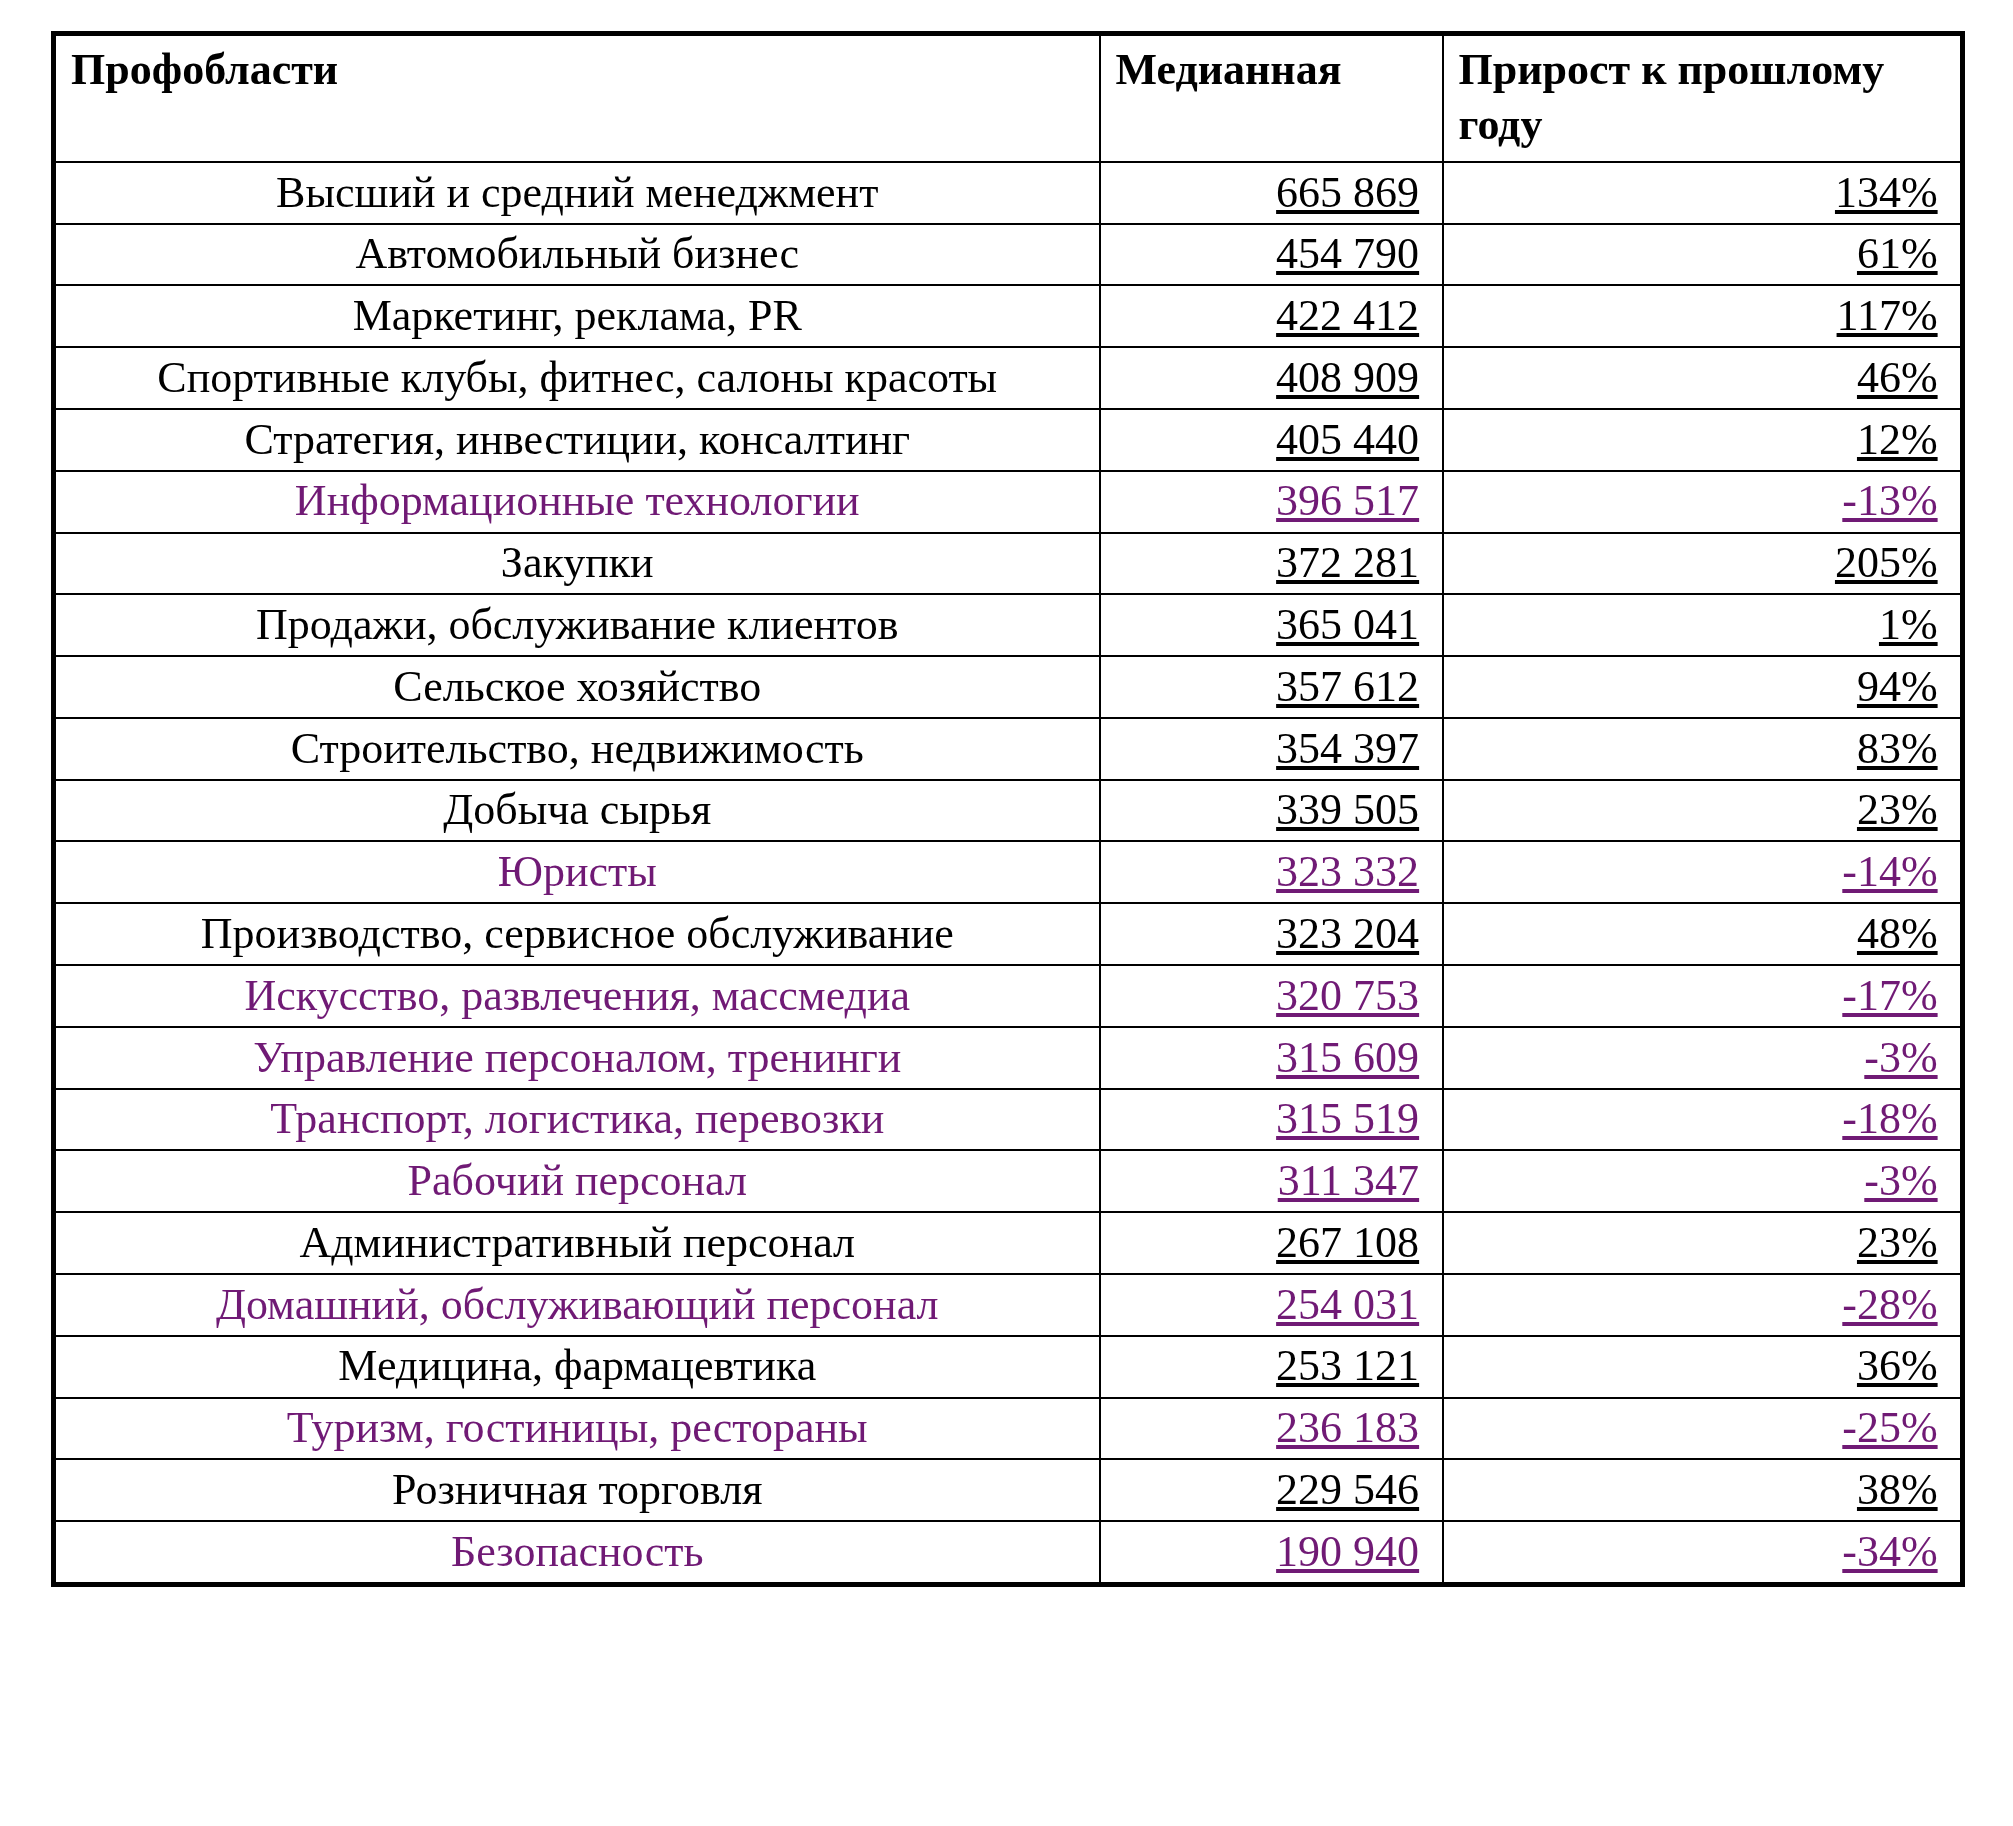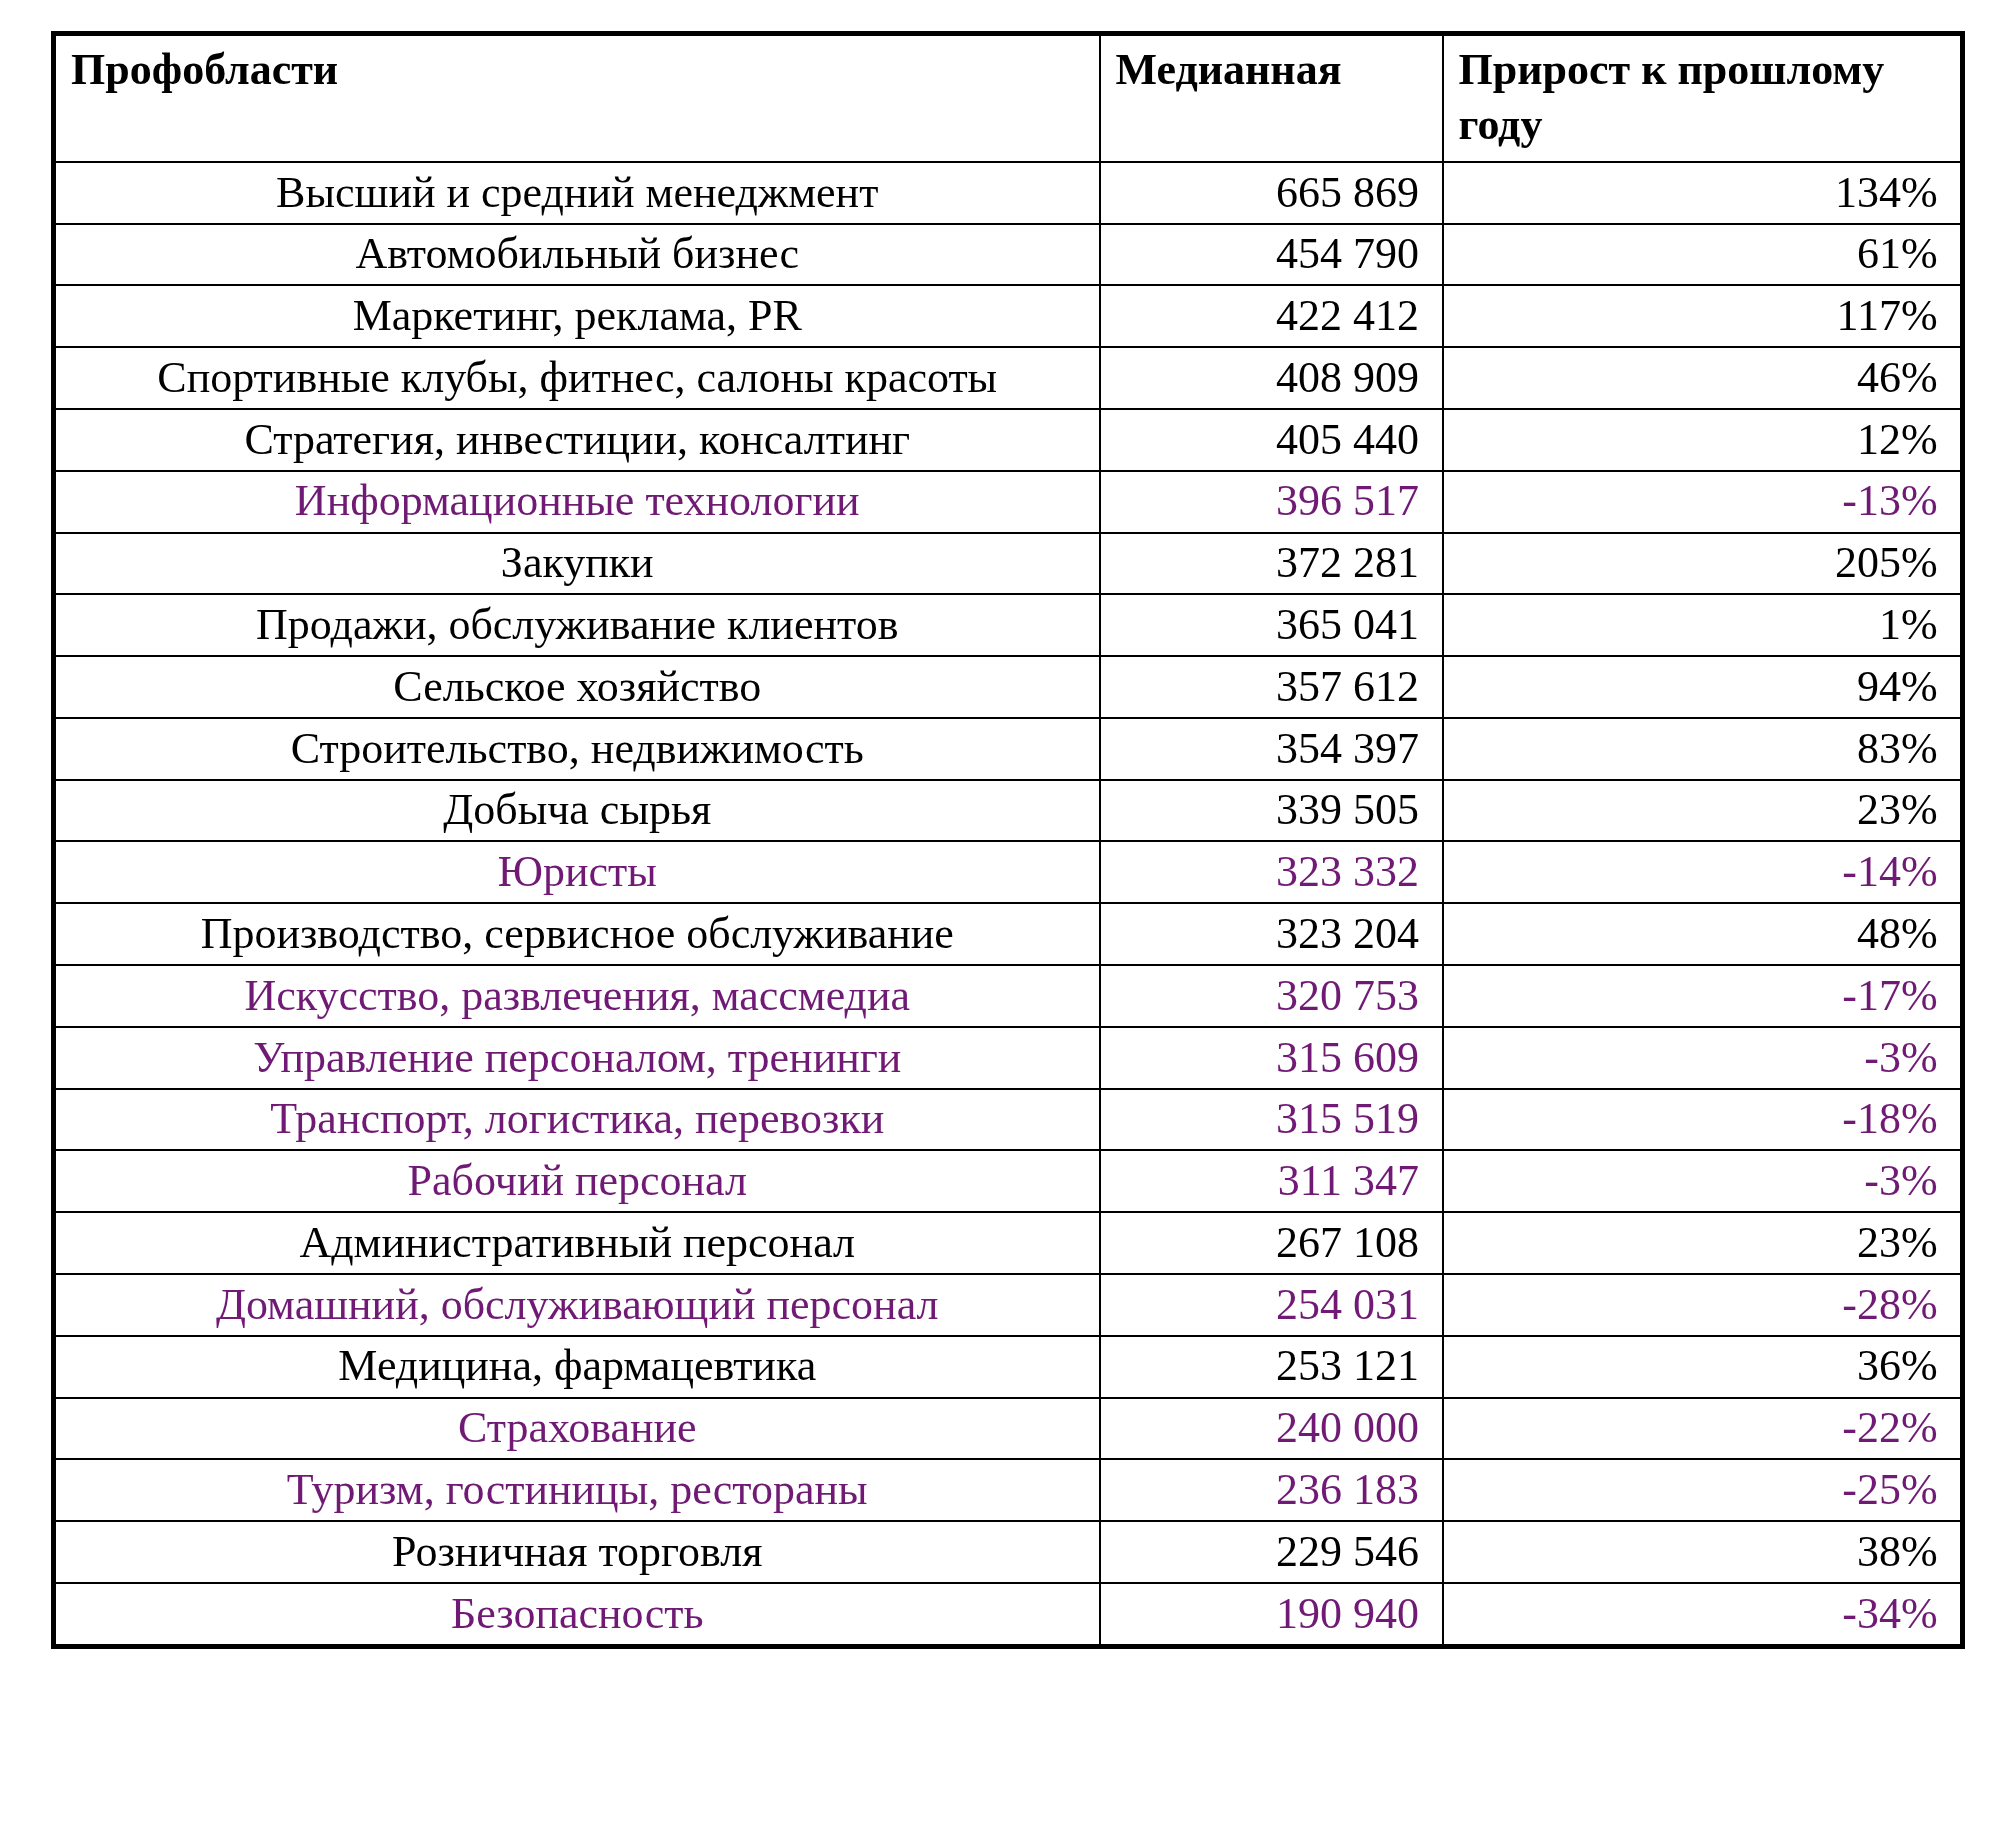--- a/index.html
+++ b/index.html
@@ -43,21 +43,21 @@
     line-height: 1.25;
   }
   tbody td {
     font-weight: normal;
     vertical-align: middle;
     height: 56px;
     padding: 1.9px 15px;
     line-height: 1.1;
   }
   td.label { text-align: center; }
-  td.num   { text-align: right; padding-right: 22.4px; }
+  td.num   { text-align: right; padding-right: 22.4px; text-decoration: underline; }
   tr.negative td { color: #701a75; }
 </style>
 </head>
 <body>
 
 <div class="page">
   <table class="salary">
     <colgroup>
       <col class="c1">
       <col class="c2">
@@ -165,25 +165,20 @@
     <td class="label">Домашний, обслуживающий персонал</td>
     <td class="num">254 031</td>
     <td class="num">-28%</td>
   </tr>
         <tr>
     <td class="label">Медицина, фармацевтика</td>
     <td class="num">253 121</td>
     <td class="num">36%</td>
   </tr>
         <tr class="negative">
-    <td class="label">Страхование</td>
-    <td class="num">240 000</td>
-    <td class="num">-22%</td>
-  </tr>
-        <tr class="negative">
     <td class="label">Туризм, гостиницы, рестораны</td>
     <td class="num">236 183</td>
     <td class="num">-25%</td>
   </tr>
         <tr>
     <td class="label">Розничная торговля</td>
     <td class="num">229 546</td>
     <td class="num">38%</td>
   </tr>
         <tr class="negative">

